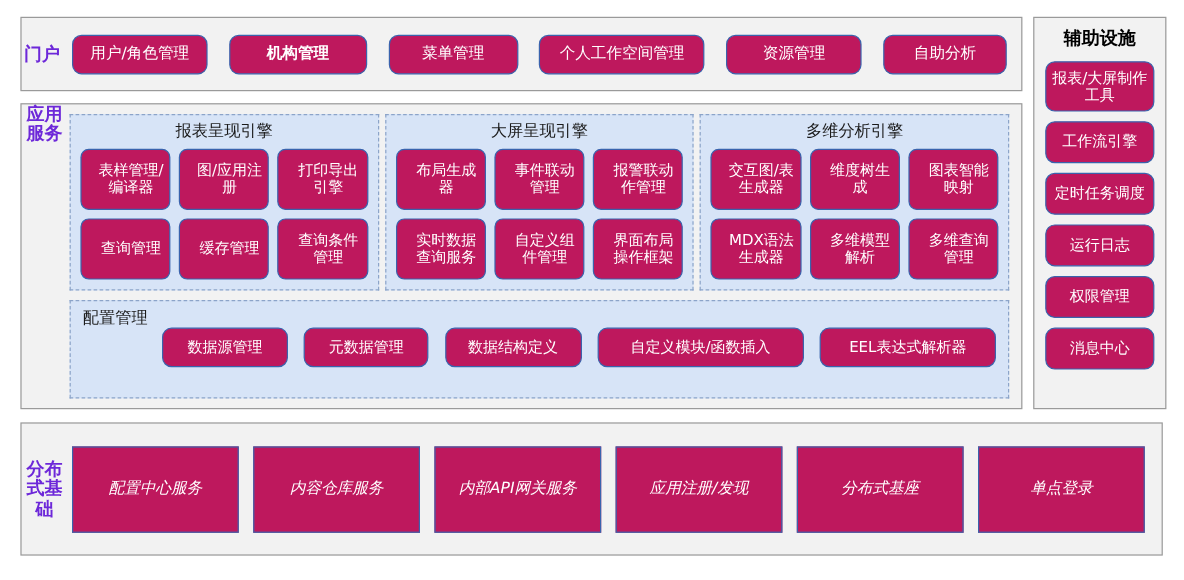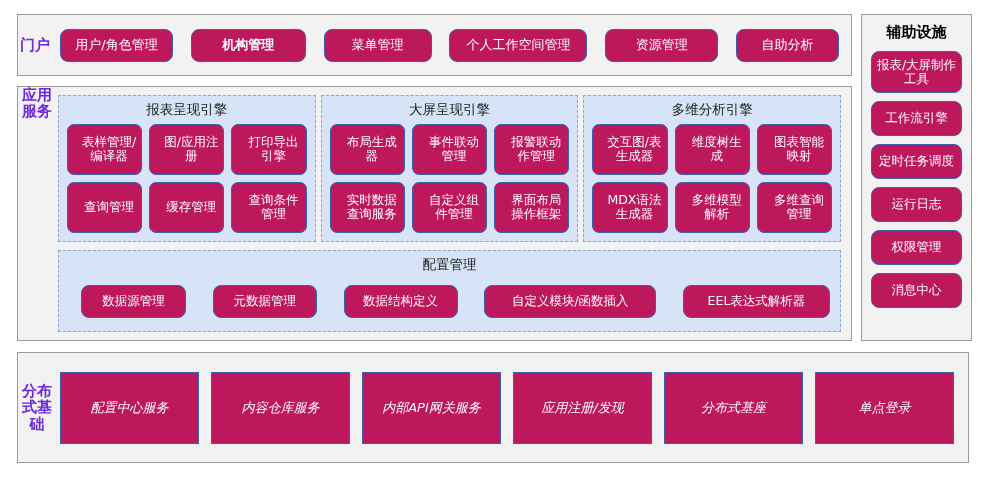--- a/index.html
+++ b/index.html
@@ -146,21 +146,20 @@
     padding-left: 13px;
   }
 
   
   #config-panel {
     background: #D7E4F7;
     border: 1px dashed #8ca4c9;
     box-sizing: border-box;
     flex: 1 1 auto;
     display: flex;
-    flex-direction: column;
     padding: 5px 10px 9px 10px;
   }
   .config-title {
     text-align: center;
     font-size: 13.5px;
     color: #1a1a1a;
     margin-bottom: 6px;
   }
   #config-row {
     flex: 1 1 auto;

